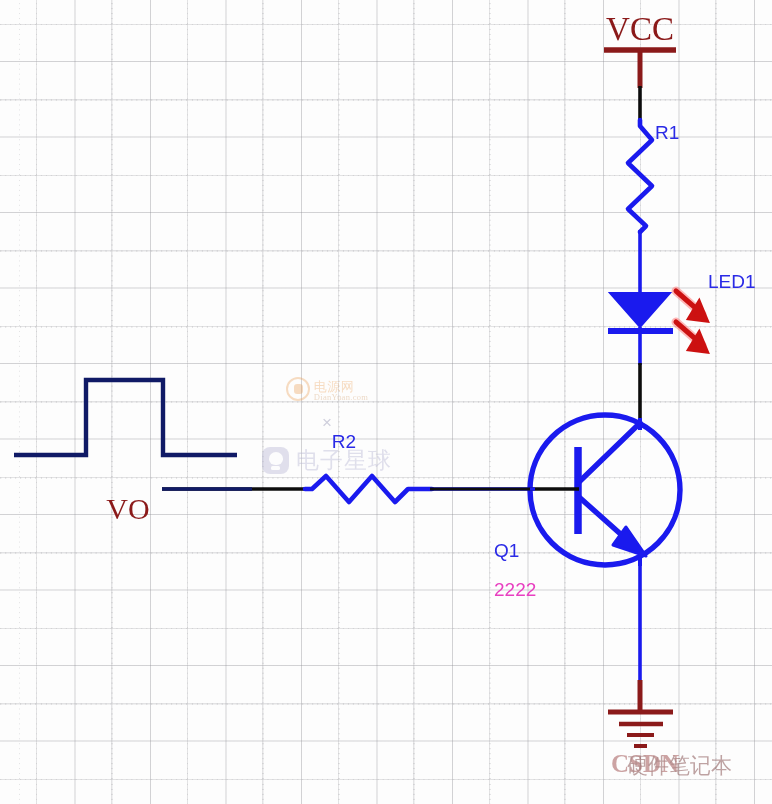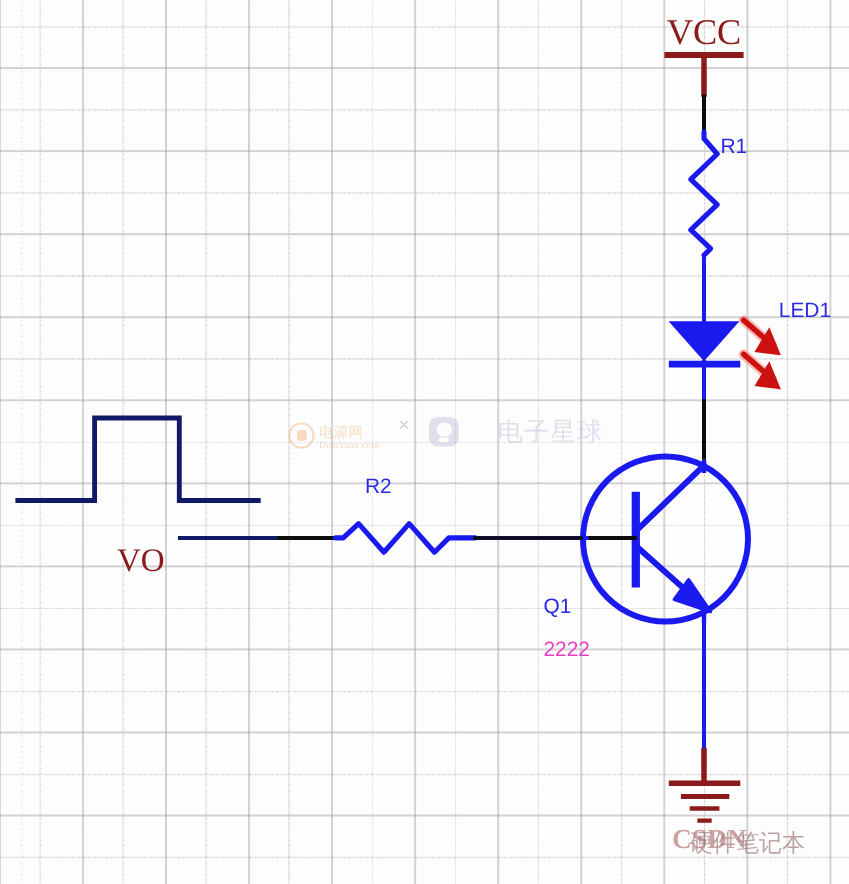--- a/index.html
+++ b/index.html
@@ -60,21 +60,23 @@
   }
   .wm {
     position: absolute;
     pointer-events: none;
     user-select: none;
   }
   .wm-center {
     top: 377px;
     left: 262px;
     display: flex;
+    align-items: center;
     gap: 12px;
+    flex-direction: column;
   }
   .wm-logo-orange {
     display: flex;
     align-items: flex-end;
     gap: 4px;
     opacity: 0.30;
   }
   .wm-ring {
     width: 24px; height: 24px;
     border: 2.5px solid #e8903a;
@@ -135,21 +137,20 @@
     left: 9px; top: 19px;
     width: 9px; height: 3.5px;
     border-radius: 1.5px;
     background: #fbfbfd;
   }
   .wm-purple-cn {
     font-size: 23px;
     color: #b7b6d4;
     letter-spacing: 1px;
     font-family: Liberation Sans, sans-serif;
-    margin-left: 28px;
   }
   .wm-bottom {
     left: 611px;
     top: 748px;
     opacity: 0.55;
   }
   .wm-bottom-inner { position: relative; height: 34px; width: 150px; }
   .wm-csdn {
     position: absolute;
     left: 0; top: 2px;

